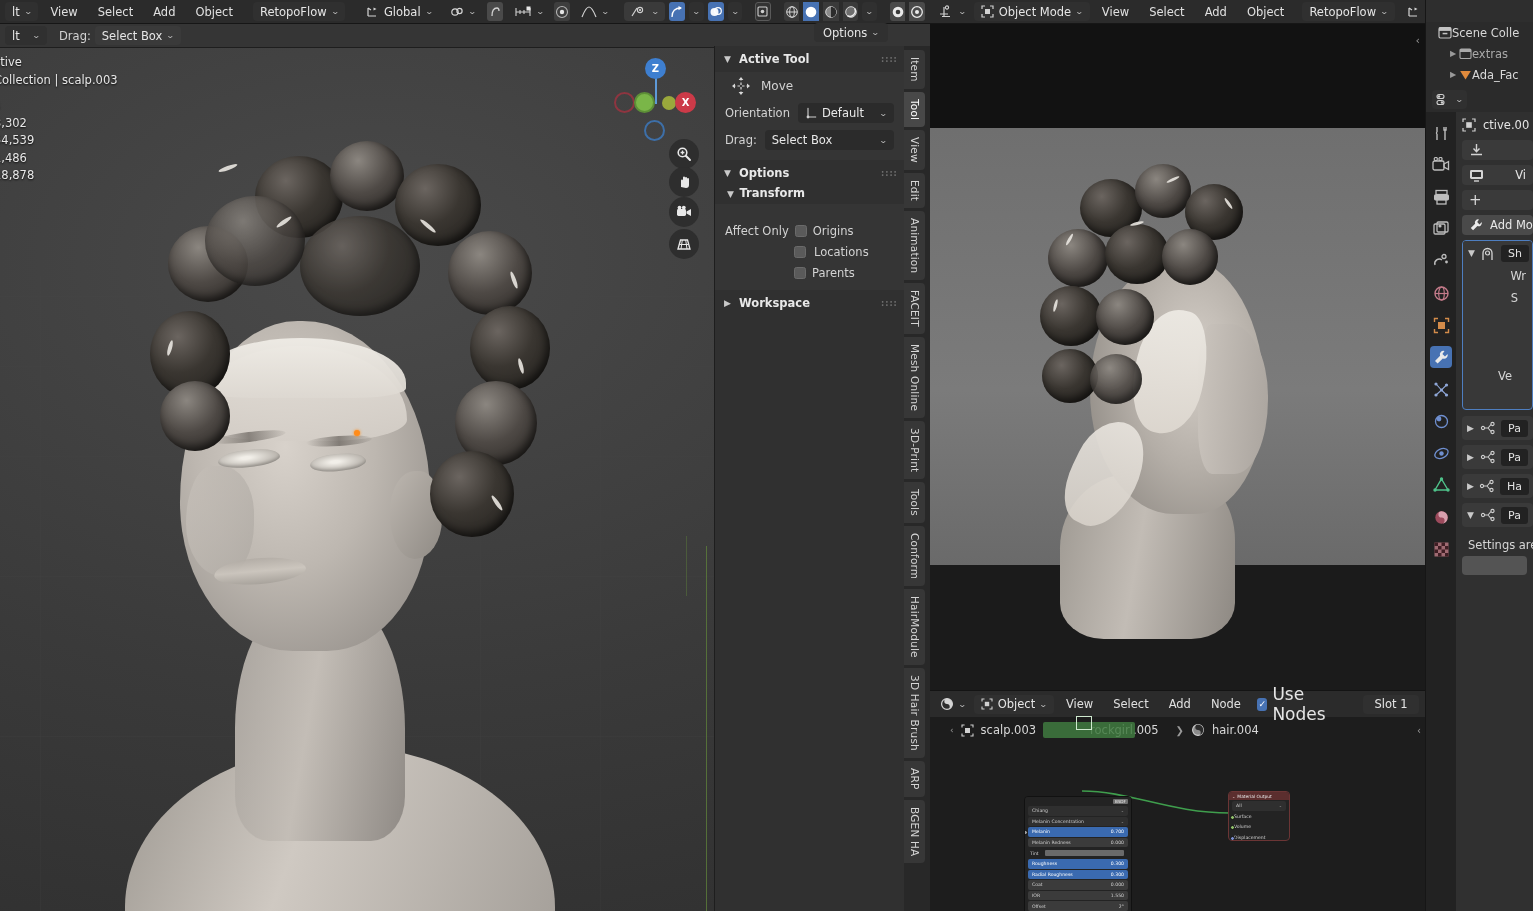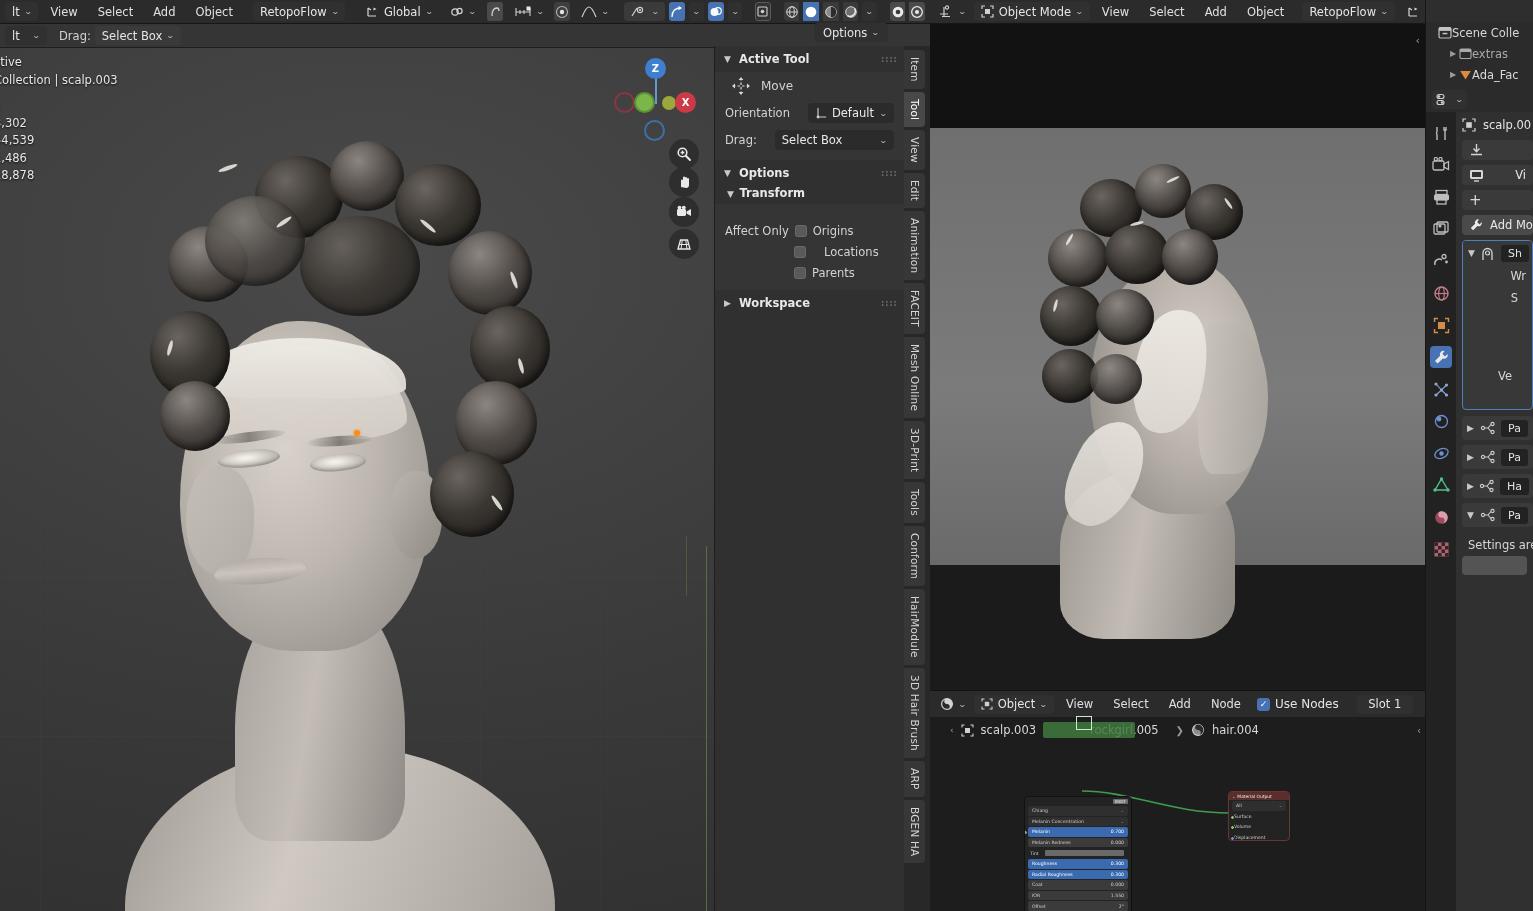--- a/index.html
+++ b/index.html
@@ -160,21 +160,21 @@
     background: #303030; border-left: 1px solid #1e1e1e;
   }
   .npsec { padding: 0; }
   .npsec-hdr {
     display: flex; align-items: center; gap: 6px;
     padding: 6px 9px; font-size: 11.5px; color: #e8e8e8; font-weight: bold;
   }
   .npsec-body { padding: 2px 10px 10px 10px; background: #353535; }
   .tri { font-size: 9px; color: #c9c9c9; width: 9px; display: inline-block; }
   .dots { margin-left: auto; color: #6e6e6e; letter-spacing: 1px; font-size: 8px; line-height: 5px; width: 14px; }
-  .row { display: flex; align-items: center; gap: 18px; margin-top: 7px; }
+  .row { display: flex; align-items: center; gap: 8px; margin-top: 7px; }
   .lbl { font-size: 11.5px; color: #d3d3d3; white-space: nowrap; }
   .field {
     background: #2b2b2b; border-radius: 4px; height: 20px; flex: 1;
     display: flex; align-items: center; gap: 5px; padding: 0 7px;
     font-size: 11.5px; color: #e8e8e8;
   }
   .field .caret { margin-left: auto; }
   .cbox {
     width: 12px; height: 12px; background: #5a5a5a; border-radius: 2.5px;
     border: 1px solid #6a6a6a;
@@ -807,21 +807,21 @@
         </span>
         <span>Object</span>
         <span class="caret">⌄</span>
       </div>
       <div class="menu-item">View</div>
       <div class="menu-item">Select</div>
       <div class="menu-item">Add</div>
       <div class="menu-item">Node</div>
       <div style="display:flex;align-items:center;gap:5px;margin-left:4px;">
         <span style="width:13px;height:13px;background:#4772b3;border-radius:3px;display:flex;align-items:center;justify-content:center;color:#fff;font-size:9px;">✓</span>
-        <span style="font-size:12px;">Use Nodes</span>
+        <span style="font-size:17px;">Use Nodes</span>
       </div>
       <div class="pill dark" style="margin-left:14px;justify-content:center;min-width:56px;">
         <span>Slot 1</span>
       </div>
     </div>
 
     <div id="breadcrumb">
       <span style="color:#9a9a9a;font-size:9px;">‹</span>
       <span class="ico">
         <svg width="13" height="13" viewBox="0 0 13 13">
@@ -1090,21 +1090,21 @@
     </div>
 
     <div id="props-body">
       <div style="display:flex;align-items:center;gap:7px;margin-bottom:8px;">
         <span class="ico">
           <svg width="14" height="14" viewBox="0 0 14 14">
               <path d="M1 4 L1 1 L4 1 M10 1 L13 1 L13 4 M13 10 L13 13 L10 13 M4 13 L1 13 L1 10" stroke="#d0d0d0" stroke-width="1.2" fill="none"></path>
               <rect x="4.2" y="4.2" width="5.6" height="5.6" fill="#d0d0d0"></rect>
             </svg>
         </span>
-        <span style="font-size:11.5px;white-space:nowrap;">scalp.00</span>
+        <span style="font-size:11.5px;white-space:nowrap;">ctive.00</span>
       </div>
 
       <div class="pbtn">
         <span class="ico">
           <svg width="15" height="14" viewBox="0 0 15 14">
               <path d="M7.5 1 L7.5 8 M4.5 5.5 L7.5 8.8 L10.5 5.5 M2 11.5 L13 11.5" stroke="#d4d4d4" stroke-width="1.4" fill="none"></path>
             </svg>
         </span>
       </div>
       <div class="pbtn">

